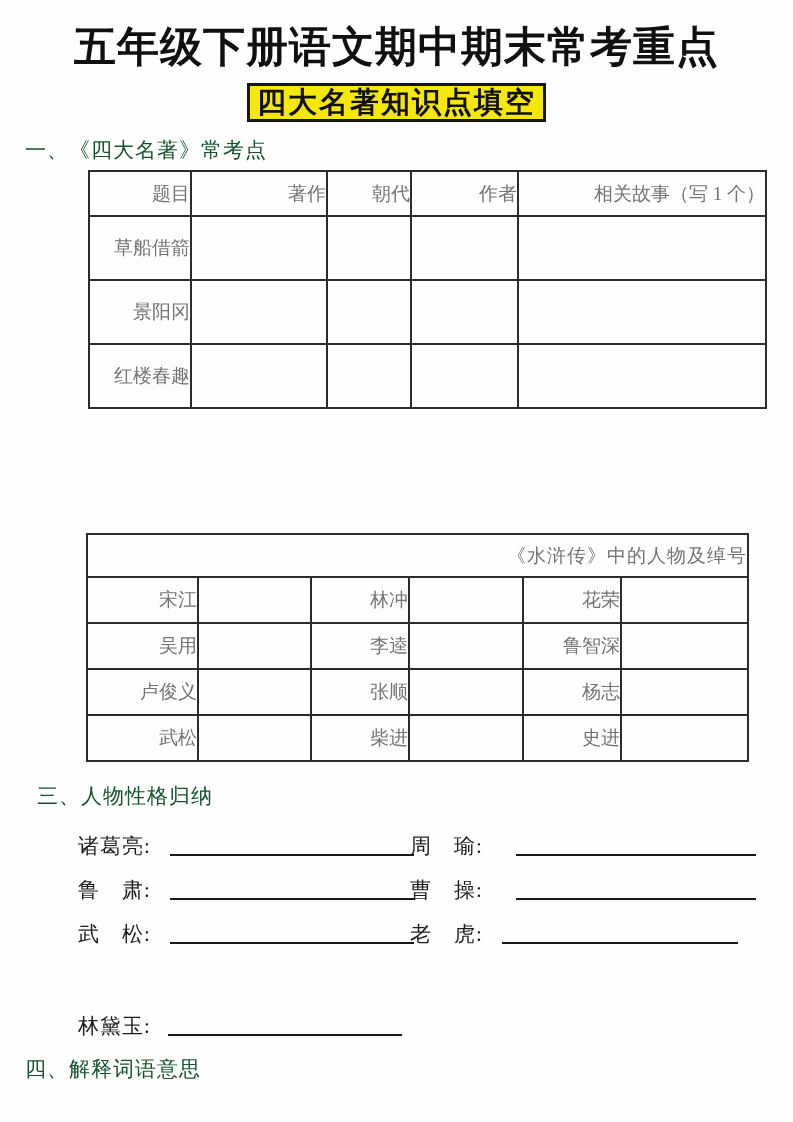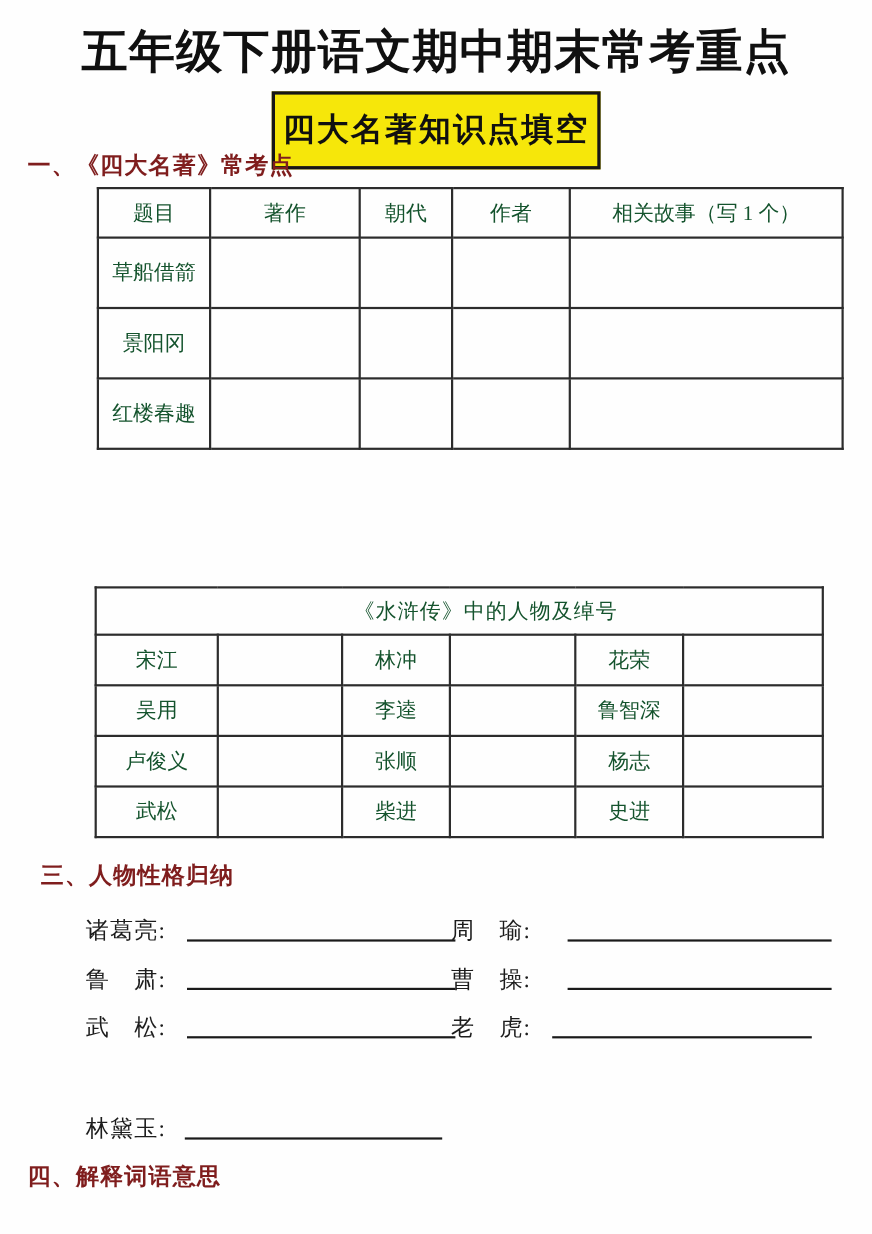--- a/index.html
+++ b/index.html
@@ -11,34 +11,34 @@
   .page-title{
     position:absolute; top:22px; left:0; width:100%;
     text-align:center; font-family:"Liberation Sans", sans-serif;
     font-weight:bold; font-size:42px; line-height:50px;
     letter-spacing:1px; color:#101010;
   }
   .subtitle-wrap{ position:absolute; top:83px; left:0; width:100%; text-align:center; }
   .subtitle-box{
     display:inline-block; background:#f6e70a; border:3px solid #161616;
     font-family:"Liberation Sans", sans-serif; font-weight:bold;
-    font-size:29px; line-height:33px; padding:16px 7px; letter-spacing:2px; color:#101010;
+    font-size:29px; line-height:33px; padding:0 7px; letter-spacing:2px; color:#101010;
   }
   .sec-heading{
-    position:absolute; font-size:21px; font-weight:bold; color:#7f1d1d;
+    position:absolute; font-size:21px; font-weight:normal; color:#14532d;
     white-space:nowrap; letter-spacing:1px;
   }
   #sec1{ left:25px; top:136px; }
   #sec2{ left:25px; top:494px; }
   #sec3{ left:37px; top:782px; }
   #sec4{ left:25px; top:1055px; }
 
   table{ border-collapse:collapse; table-layout:fixed; position:absolute; }
   td,th{ border:2px solid #2c2c2c; font-weight:normal; font-size:19px;
-         text-align:center; vertical-align:middle; padding:0; color:#14532d; }
+         text-align:right; vertical-align:middle; padding:0; color:#737373; }
 
   #classics-table{ left:88px; top:170px; width:677px; }
   #classics-table th{ height:43px; }
   #classics-table td{ height:62px; }
 
   #watermargin-table{ left:86px; top:533px; width:661px; }
   #watermargin-table .t2-title{ height:41px; font-size:19px; letter-spacing:1px;padding-left:48px; }
   #watermargin-table td{ height:44px; }
 
   .fill-row{ position:absolute; left:0; width:100%; height:32px; }

